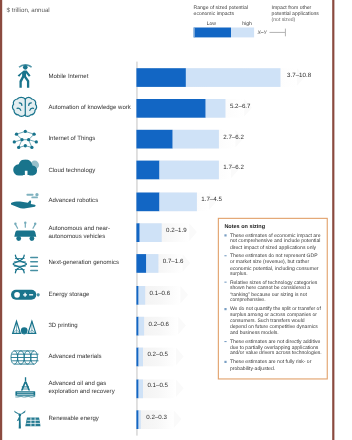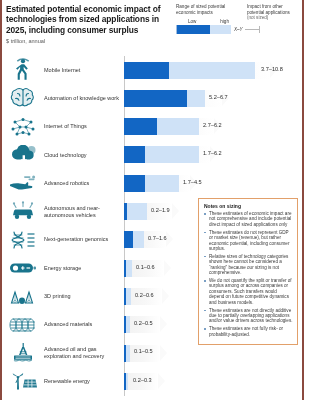--- a/index.html
+++ b/index.html
@@ -83,21 +83,20 @@
   }
   .notes li:before{
     content:"";position:absolute;left:0;top:2px;
     width:1.6px;height:1.6px;background:#7a9fc4;
   }
 </style>
 </head>
 <body>
 
 <div class="header">
-  <div class="title">Estimated potential economic impact of technologies from sized applications in 2025, including consumer surplus</div>
   <div class="subtitle">$ trillion, annual</div>
 
   <div class="legend">
     <div class="legend-cols">
       <div class="legend-left">
         <div class="legend-head">Range of sized potential economic impacts</div>
         <div class="legend-lowhigh">
           <span>Low</span>
           <span>high</span>
         </div>

